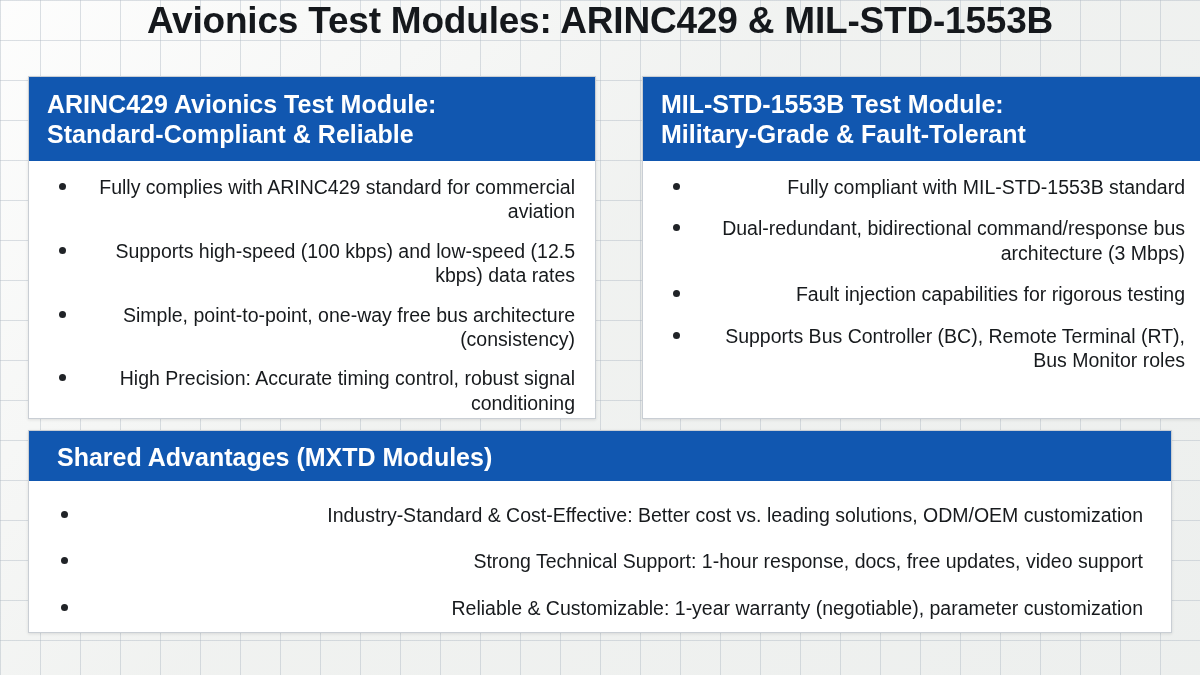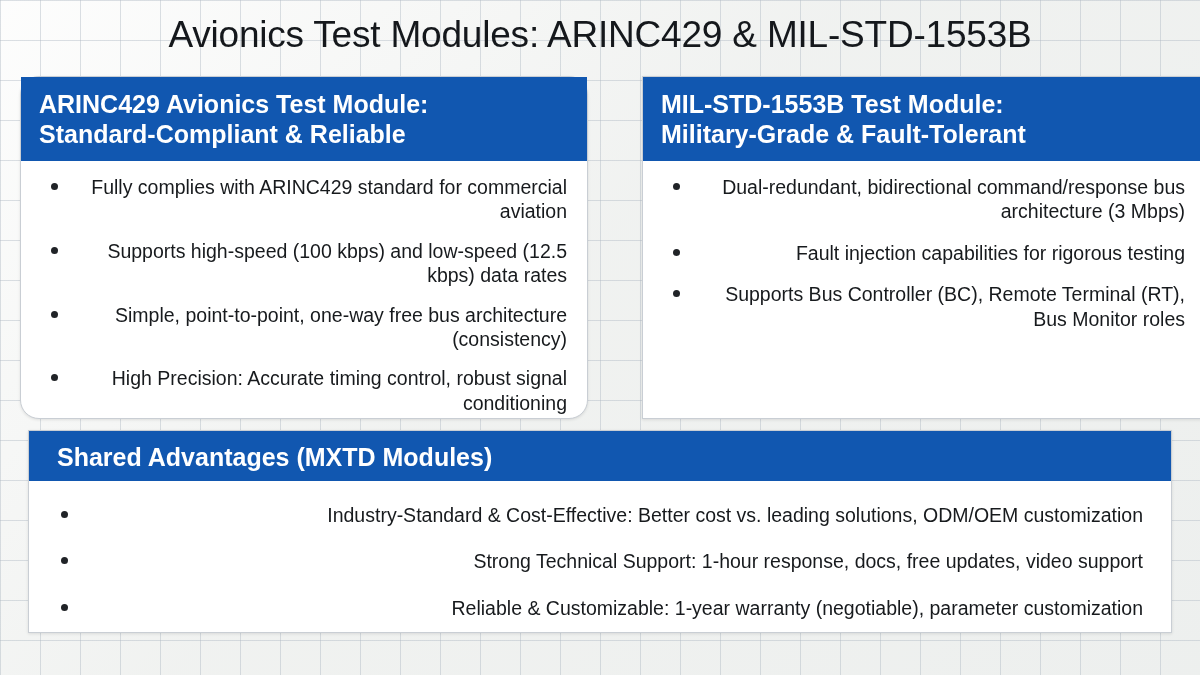--- a/index.html
+++ b/index.html
@@ -23,26 +23,26 @@
     background-image:
       linear-gradient(to right, rgba(176,186,196,0.45) 1px, transparent 1px),
       linear-gradient(to bottom, rgba(176,186,196,0.45) 1px, transparent 1px),
       linear-gradient(135deg, rgba(255,255,255,0.85) 0%, rgba(236,239,241,0.3) 45%, rgba(222,228,232,0.25) 100%);
     background-size: 40px 40px, 40px 40px, 100% 100%;
     overflow: hidden;
   }
 
   .slide-title {
     position: absolute;
-    top: 14px;
+    top: 0;
     left: 0;
     width: 1200px;
     text-align: center;
     font-size: 37px;
-    font-weight: normal;
+    font-weight: bold;
     color: #15181c;
     letter-spacing: -0.2px;
     white-space: nowrap;
   }
 
   .card {
     position: absolute;
     background: #ffffff;
     border: 1px solid #c9ced4;
     box-shadow: 0 1px 3px rgba(0,0,0,0.10);
@@ -50,25 +50,24 @@
   }
 
   .card-header {
     background: #1157b0;
     color: #ffffff;
     font-weight: bold;
     box-sizing: border-box;
   }
 
   .card-left {
-    left: 20px;
+    left: 28px;
     top: 76px;
     width: 568px;
     height: 343px;
-    border-radius: 19px;
   }
   .card-right {
     left: 596px;
     top: 76px;
     width: 564px;
     height: 343px;
     margin-left: 46px;
   }
   .card-bottom {
     left: 28px;
@@ -152,20 +151,24 @@
   </div>
 
   <div class="card card-right">
     <div class="card-header">
       <div>MIL-STD-1553B Test Module:</div>
       <div>Military-Grade &amp; Fault-Tolerant</div>
     </div>
     <ul class="bullets">
       <li>
         <span class="dot"></span>
+        <span>Fully compliant with MIL-STD-1553B standard</span>
+      </li>
+      <li>
+        <span class="dot"></span>
         <span>Dual-redundant, bidirectional command/response bus architecture (3 Mbps)</span>
       </li>
       <li>
         <span class="dot"></span>
         <span>Fault injection capabilities for rigorous testing</span>
       </li>
       <li>
         <span class="dot"></span>
         <span>Supports Bus Controller (BC), Remote Terminal (RT), Bus Monitor roles</span>
       </li>

